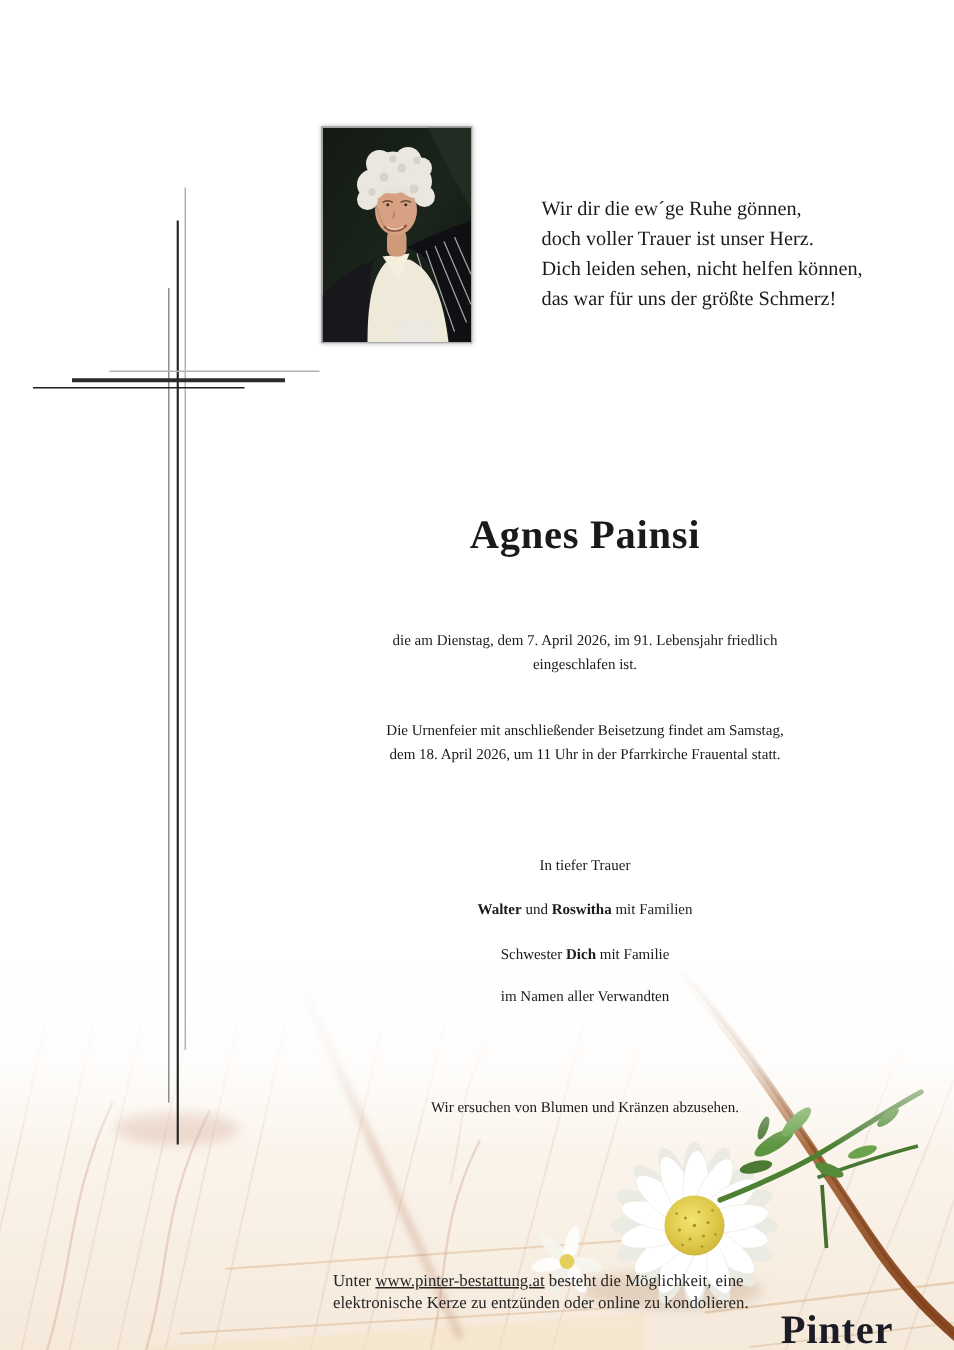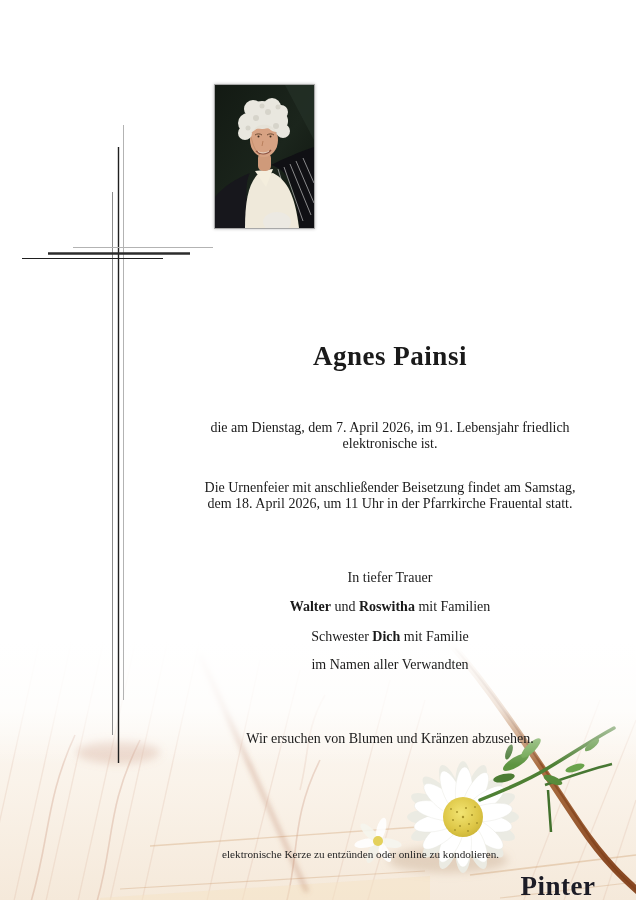--- a/index.html
+++ b/index.html
@@ -1,19 +1,19 @@
 <!DOCTYPE html>
 <html><head>
 <meta charset="utf-8">
 <style>
   html,body{margin:0;padding:0;background:#ffffff;}
   .page{position:relative;width:636px;height:900px;background:#ffffff;overflow:hidden;
         font-family:"Liberation Serif","DejaVu Serif",serif;color:#1a1a1a;}
   .centercol{position:absolute;left:178px;width:424px;text-align:center;}
-  .body-text{font-size:14px;line-height:15.5px;}
+  .body-text{font-size:10px;line-height:15.5px;}
   .poem{position:absolute;left:361px;top:129px;font-size:13.5px;line-height:20px;text-align:left;z-index:5;}
   .farewell{top:283px;font-size:13.5px;z-index:5;}
   .name{top:341px;font-size:27px;font-weight:bold;letter-spacing:0.5px;margin:0;z-index:5;}
   .death{top:420px;z-index:5;}
   .funeral{top:480px;z-index:5;}
   .trauer{top:570px;z-index:5;}
   .fam1{top:599px;z-index:5;}
   .fam2{top:629px;z-index:5;}
   .fam3{top:657px;z-index:5;}
   .flowers{top:731px;z-index:5;}
@@ -255,27 +255,33 @@
     <svg width="240" height="700" viewBox="0 0 240 700">
       <line x1="123.5" y1="25" x2="123.5" y2="600" stroke="#b3b3b3" stroke-width="1"></line>
       <line x1="118.5" y1="47" x2="118.5" y2="663" stroke="#1f1f1f" stroke-width="1.4"></line>
       <line x1="112.5" y1="92" x2="112.5" y2="635" stroke="#8c8c8c" stroke-width="1"></line>
       <line x1="73" y1="147.5" x2="213" y2="147.5" stroke="#b3b3b3" stroke-width="1"></line>
       <line x1="48" y1="153.5" x2="190" y2="153.5" stroke="#2b2b2b" stroke-width="2.6"></line>
       <line x1="22" y1="158.5" x2="163" y2="158.5" stroke="#1f1f1f" stroke-width="1"></line>
     </svg>
   </div>
 
+  <div class="poem">
+    <div>Wir dir die ew´ge Ruhe gönnen,</div>
+    <div>doch voller Trauer ist unser Herz.</div>
+    <div>Dich leiden sehen, nicht helfen können,</div>
+    <div>das war für uns der größte Schmerz!</div>
+  </div>
 
 
   <h1 class="centercol name">Agnes Painsi</h1>
 
   <div class="centercol death body-text">
     <div>die am Dienstag, dem 7. April 2026, im 91. Lebensjahr friedlich</div>
-    <div>elektronische ist.</div>
+    <div>eingeschlafen ist.</div>
   </div>
 
   <div class="centercol funeral body-text">
     <div>Die Urnenfeier mit anschließender Beisetzung findet am Samstag,</div>
     <div>dem 18. April 2026, um 11 Uhr in der Pfarrkirche Frauental statt.</div>
   </div>
 
   <div class="centercol trauer body-text">In tiefer Trauer</div>
 
   <div class="centercol fam1 body-text">
@@ -284,20 +290,23 @@
 
   <div class="centercol fam2 body-text">
     <span>Schwester </span><span class="b">Dich</span><span> mit Familie</span>
   </div>
 
   <div class="centercol fam3 body-text">im Namen aller Verwandten</div>
 
   <div class="centercol flowers body-text">Wir ersuchen von Blumen und Kränzen abzusehen.</div>
 
   <div class="footer">
+    <div>
+      <span>Unter </span><span class="link">www.pinter-bestattung.at</span><span> besteht die Möglichkeit, eine</span>
+    </div>
     <div>elektronische Kerze zu entzünden oder online zu kondolieren.</div>
   </div>
 
   <div class="logo">
     <div class="logo-name">Pinter</div>
     <div class="logo-sub">BESTATTUNG</div>
   </div>
 
 </div>
 

